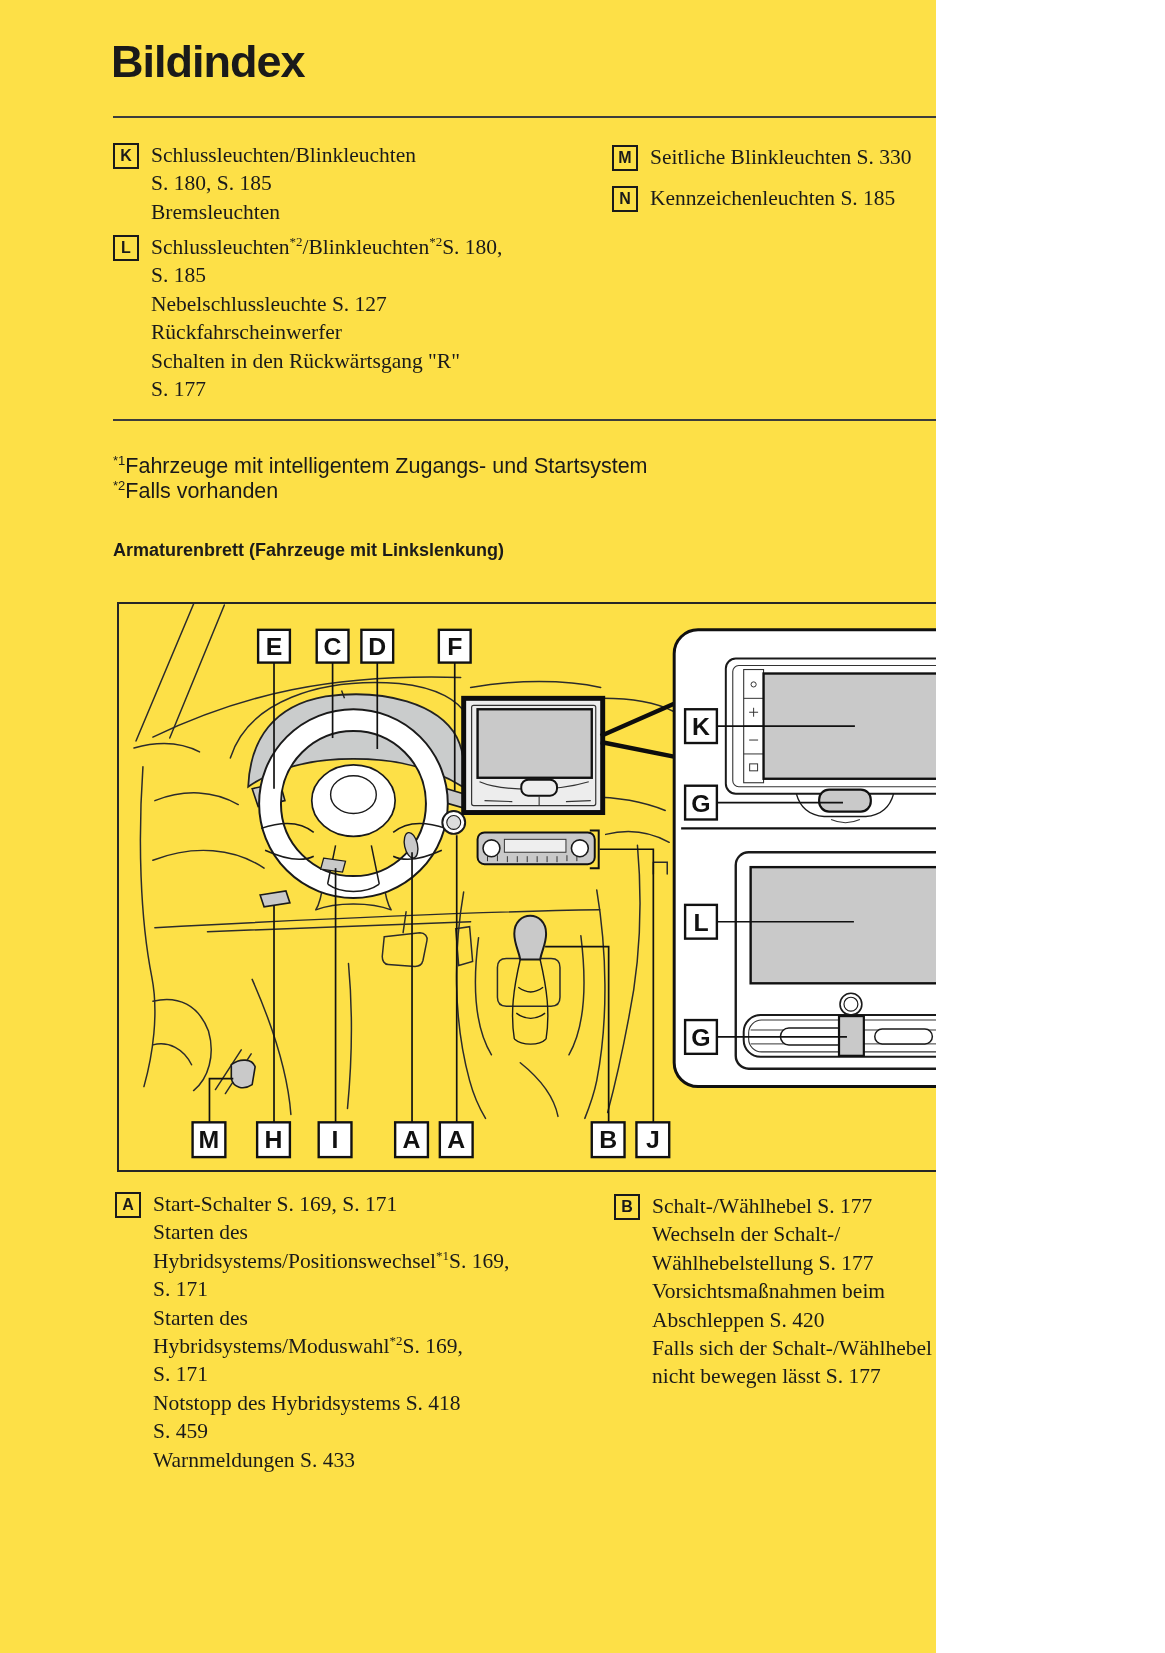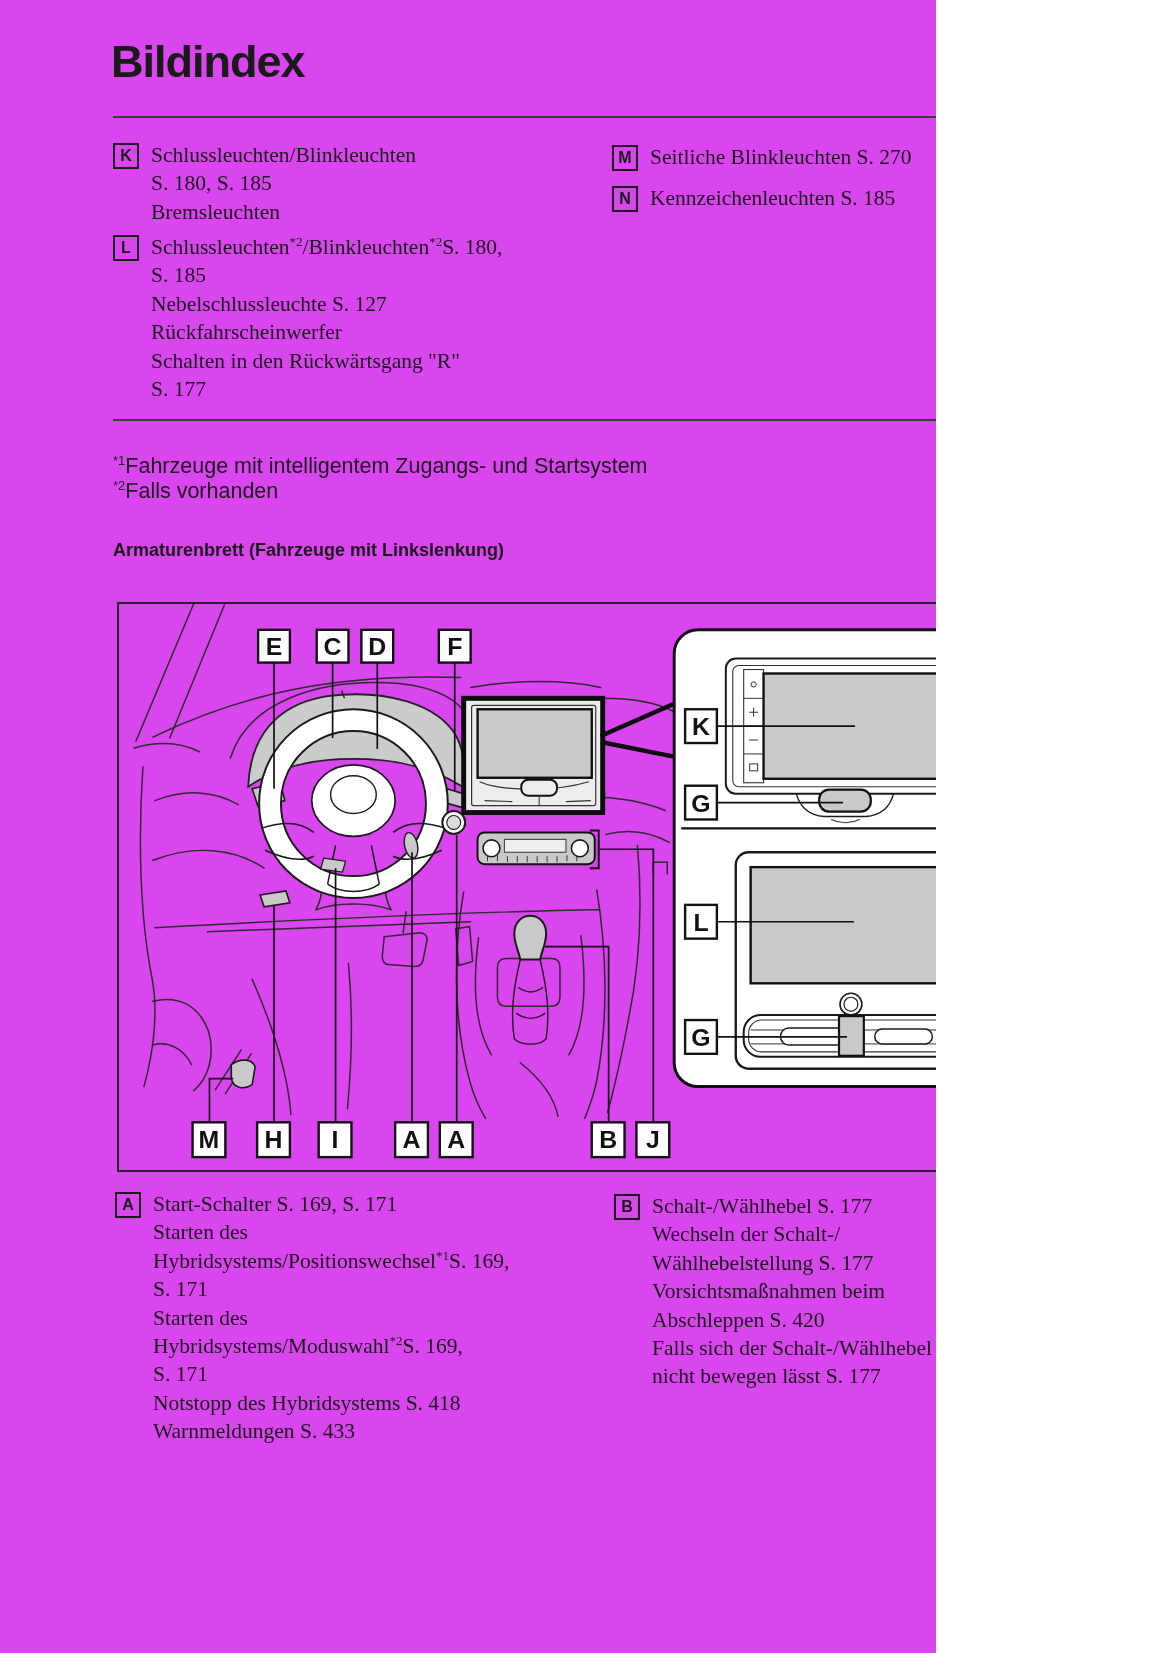--- a/index.html
+++ b/index.html
@@ -1,16 +1,16 @@
 <!DOCTYPE html>
 <html><head>
 <meta charset="utf-8">
 <style>
   html,body{margin:0;padding:0;background:#ffffff;}
-  .page{position:relative;width:936px;height:1653px;background:#d946ef;color:#1a1a1a;
+  .page{position:relative;width:936px;height:1653px;background:#fde047;color:#1a1a1a;
         font-family:"Liberation Sans",sans-serif;overflow:hidden;}
   .title{position:absolute;left:111px;top:36px;font-size:45px;font-weight:700;letter-spacing:-1px;margin:0;}
   .rule{position:absolute;left:113px;width:938px;height:2px;background:#3c3c3c;}
   .rule-top{top:116px;}
   .rule-mid{top:419px;}
   .item{position:absolute;display:flex;gap:12px;}
   .keybox{width:26px;height:26px;border:2px solid #1a1a1a;font-size:16px;font-weight:700;
           display:flex;align-items:center;justify-content:center;margin-top:2px;flex:none;box-sizing:border-box;}
   .lines{font-size:21.5px;line-height:28.4px;white-space:nowrap;font-family:Liberation Serif, serif;}
   .lines sup, .fn sup{font-size:13px;line-height:0;}
@@ -52,21 +52,21 @@
       <div>S. 185</div>
       <div>Nebelschlussleuchte S. 127</div>
       <div>Rückfahrscheinwerfer</div>
       <div>Schalten in den Rückwärtsgang "R"</div>
       <div>S. 177</div>
     </div>
   </div>
   <div class="item pos-m">
     <span class="keybox">M</span>
     <div class="lines">
-      <div>Seitliche Blinkleuchten S. 270</div>
+      <div>Seitliche Blinkleuchten S. 330</div>
     </div>
   </div>
   <div class="item pos-n">
     <span class="keybox">N</span>
     <div class="lines">
       <div>Kennzeichenleuchten S. 185</div>
     </div>
   </div>
 
   <div class="rule rule-mid"></div>
@@ -282,20 +282,21 @@
     <span class="keybox">A</span>
     <div class="lines">
       <div>Start-Schalter S. 169, S. 171</div>
       <div>Starten des</div>
       <div>Hybridsystems/Positionswechsel<sup>*1</sup>S. 169,</div>
       <div>S. 171</div>
       <div>Starten des</div>
       <div>Hybridsystems/Moduswahl<sup>*2</sup>S. 169,</div>
       <div>S. 171</div>
       <div>Notstopp des Hybridsystems S. 418</div>
+      <div>S. 459</div>
       <div>Warnmeldungen S. 433</div>
     </div>
   </div>
   <div class="item pos-b">
     <span class="keybox">B</span>
     <div class="lines">
       <div>Schalt-/Wählhebel S. 177</div>
       <div>Wechseln der Schalt-/</div>
       <div>Wählhebelstellung S. 177</div>
       <div>Vorsichtsmaßnahmen beim</div>

